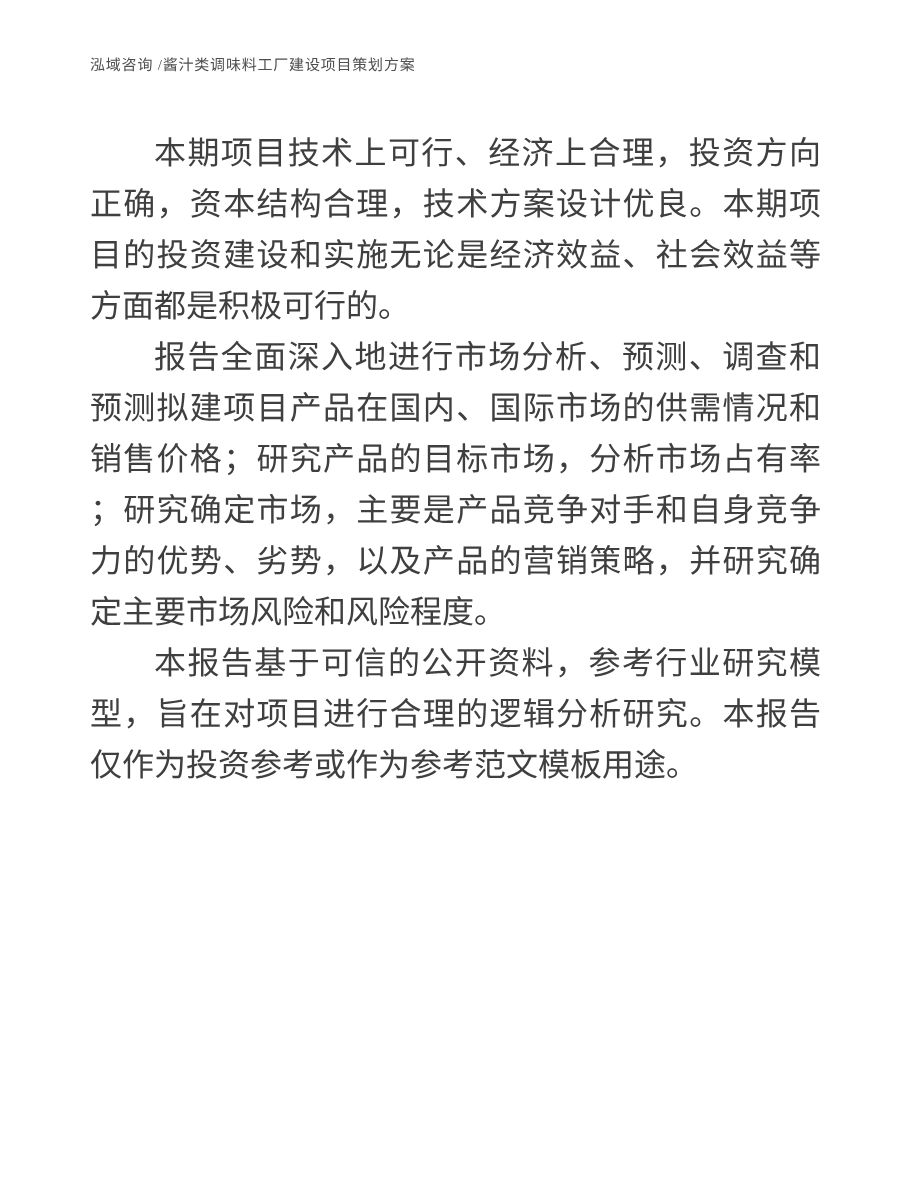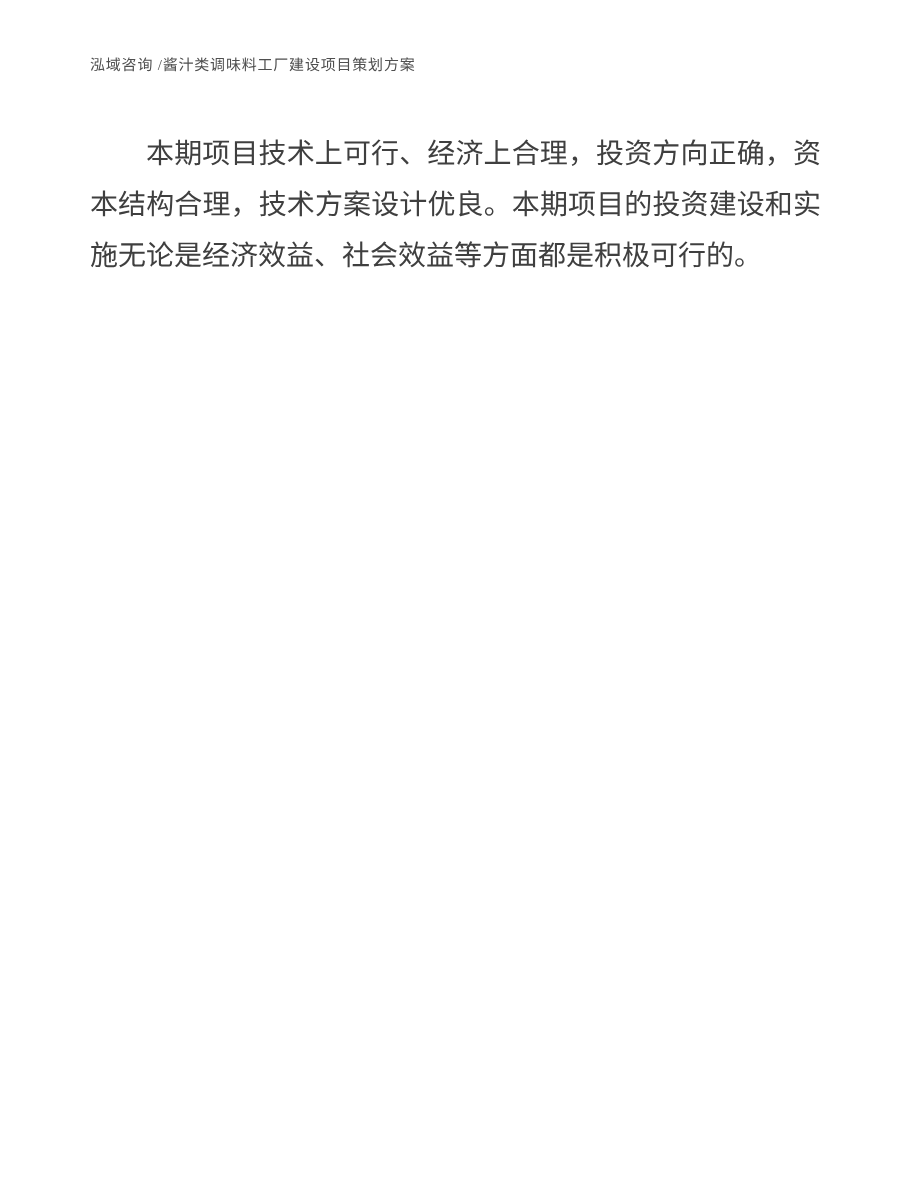--- a/index.html
+++ b/index.html
@@ -22,35 +22,37 @@
     width:740px;
     font-size:15px;
     letter-spacing:0.8px;
     color:var(--header_text);
     white-space:nowrap;
   }
   .doc-body{
     position:absolute;
     left:90px;top:128px;
     width:731px;
-    font-size:28px;
+    font-size:32px;
     line-height:51px;
     color:var(--body_text);
     text-align:justify;
     line-break:anywhere;
     word-break:break-all;
   }
   .doc-body p.para{
     margin:0;
     padding:0;
     text-indent:2em;
   }
 </style>
 </head>
 <body>
 
 <div class="page">
   <div class="page-header">泓域咨询 /酱汁类调味料工厂建设项目策划方案</div>
 
   <div class="doc-body">
       <p class="para">本期项目技术上可行、经济上合理，投资方向正确，资本结构合理，技术方案设计优良。本期项目的投资建设和实施无论是经济效益、社会效益等方面都是积极可行的。</p>
+      <p class="para">报告全面深入地进行市场分析、预测、调查和预测拟建项目产品在国内、国际市场的供需情况和销售价格；研究产品的目标市场，分析市场占有率；研究确定市场，主要是产品竞争对手和自身竞争力的优势、劣势，以及产品的营销策略，并研究确定主要市场风险和风险程度。</p>
+      <p class="para">本报告基于可信的公开资料，参考行业研究模型，旨在对项目进行合理的逻辑分析研究。本报告仅作为投资参考或作为参考范文模板用途。</p>
     </div>
 </div>
 
 </body></html>

